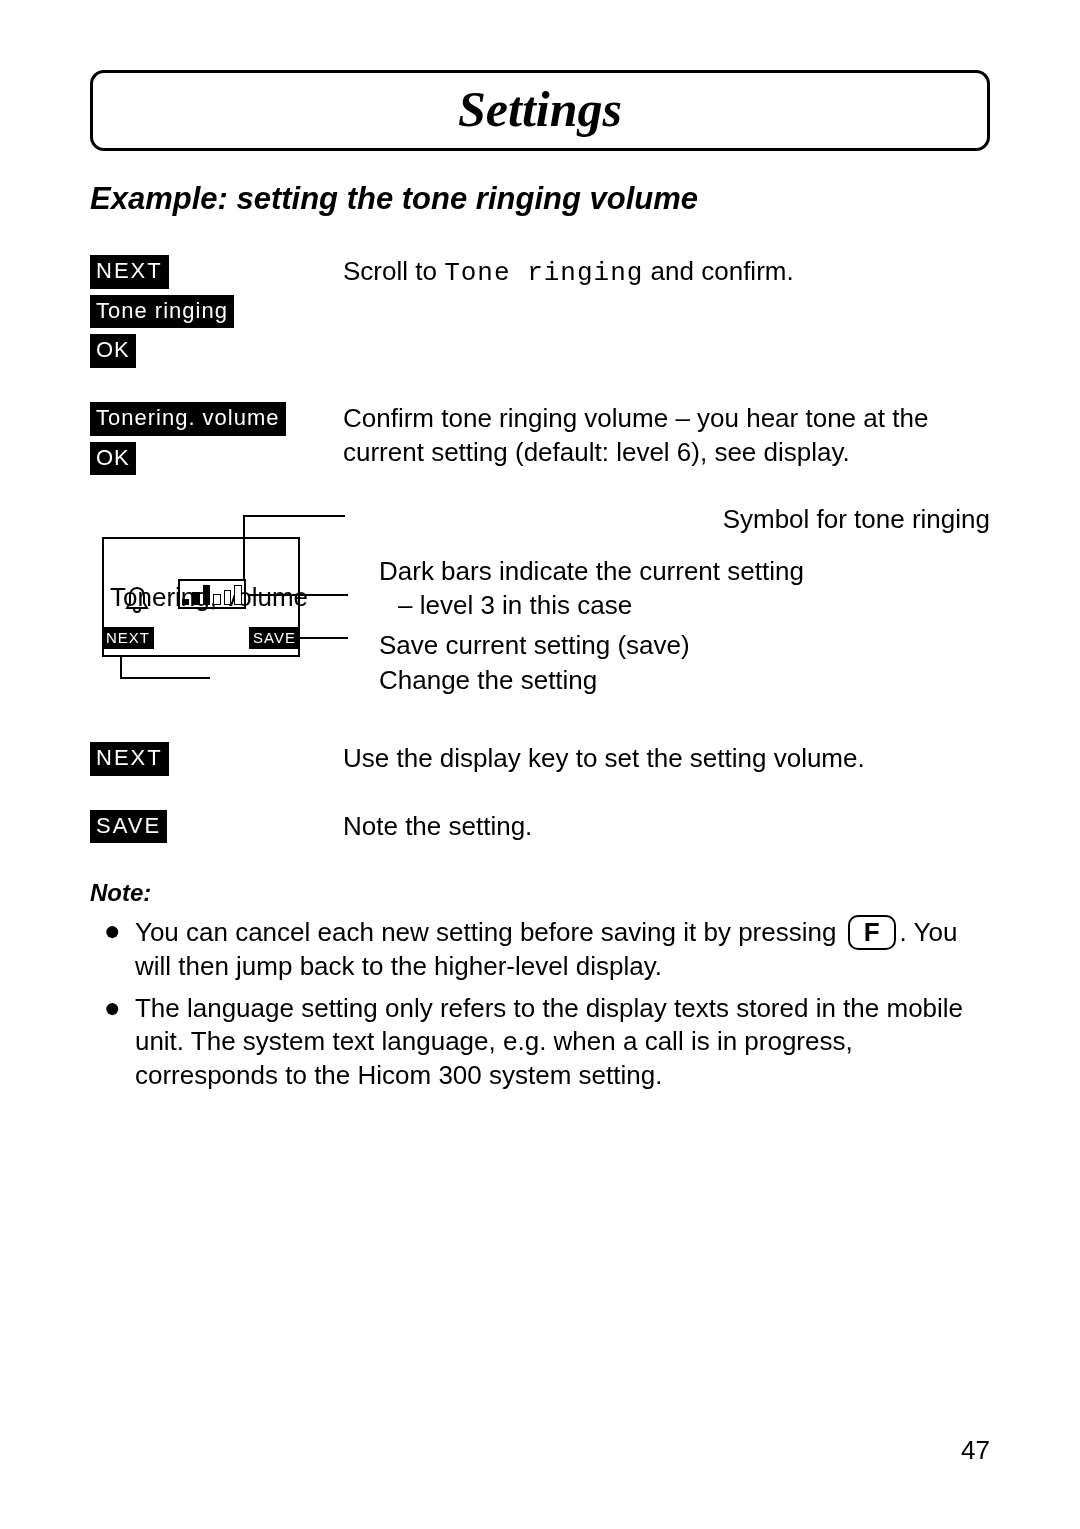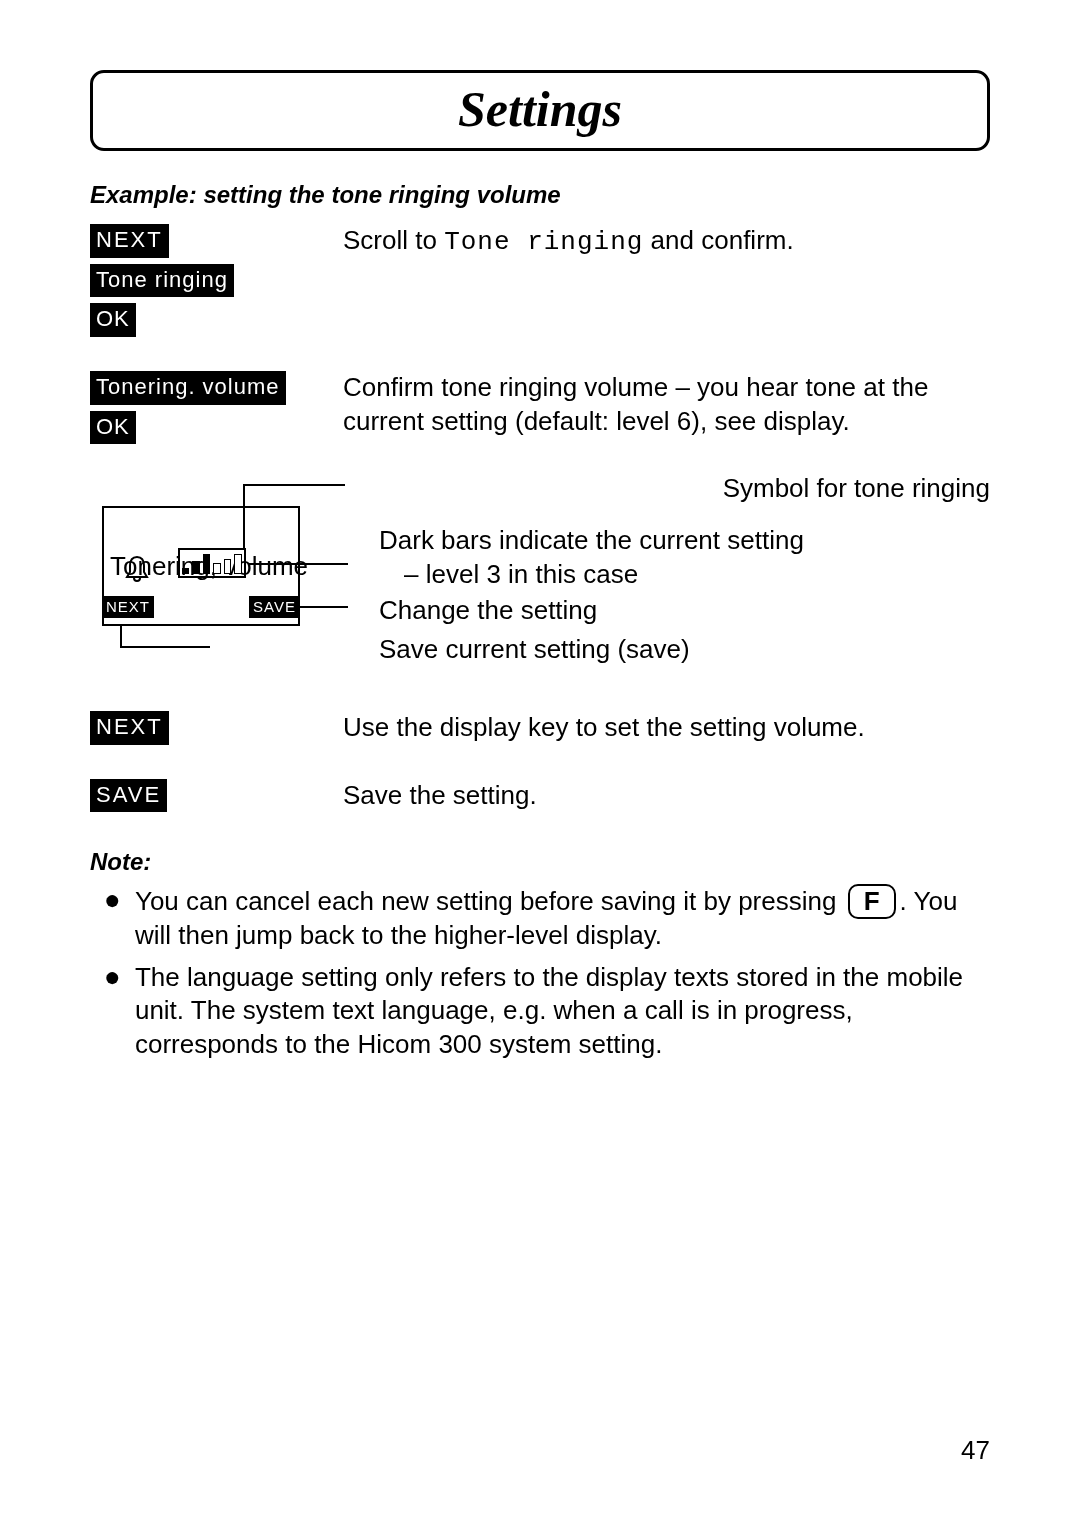--- a/index.html
+++ b/index.html
@@ -27,22 +27,22 @@
   }
   .title-bar span {
     font-family: "Times New Roman", Times, serif;
     font-style: italic;
     font-weight: bold;
     font-size: 50px;
   }
   .subhead {
     font-weight: bold;
     font-style: italic;
-    font-size: 24px;
-    margin-bottom: 14px;
+    font-size: 31px;
+    margin-bottom: 36px;
   }
   .row {
     display: flex;
     align-items: flex-start;
     margin-bottom: 28px;
   }
   .left-col {
     width: 245px;
     flex: 0 0 auto;
     display: flex;
@@ -248,39 +248,39 @@
 
       <div class="connector" style="left:155px; top:6px; width:100px; height:2px;"></div>
       <div class="connector" style="left:153px; top:6px; width:2px; height:66px;"></div>
       <div class="connector" style="left:158px; top:85px; width:100px; height:2px;"></div>
       <div class="connector" style="left:210px; top:128px; width:48px; height:2px;"></div>
     </div>
     <div class="diag-right">
       <div class="dline" style="margin-top:-6px;text-align:right;">Symbol for tone ringing</div>
       <div class="dline" style="margin-top:18px;">
         <span>Dark bars indicate the current setting</span><br>
-        <span style="margin-left:25px;">– level 3 in this case</span>
-      </div>
+        <span style="margin-left:19px;">– level 3 in this case</span>
+      </div>
+      <div class="dline" style="margin-top:-10px;">Save current setting (save)</div>
       <div class="dline" style="margin-top:-14px;">Change the setting</div>
-      <div class="dline" style="margin-top:-10px;">Save current setting (save)</div>
     </div>
   </div>
 
   <div class="row">
     <div class="left-col">
       <span class="lbl lbl-wide">NEXT</span>
     </div>
     <div class="right-col">Use the display key to set the setting volume.</div>
   </div>
 
   <div class="row">
     <div class="left-col">
       <span class="lbl lbl-wide">SAVE</span>
     </div>
-    <div class="right-col">Save the setting.</div>
+    <div class="right-col">Note the setting.</div>
   </div>
 
   <div class="note-head">Note:</div>
   <div class="bul-list">
     <div class="bul-item">
       <span class="bul-dot">●</span>
       <div>
         <span>You can cancel each new setting before saving it by pressing </span><span class="F-key">F</span><span>. You will then jump back to the higher-level display.</span>
       </div>
     </div>

